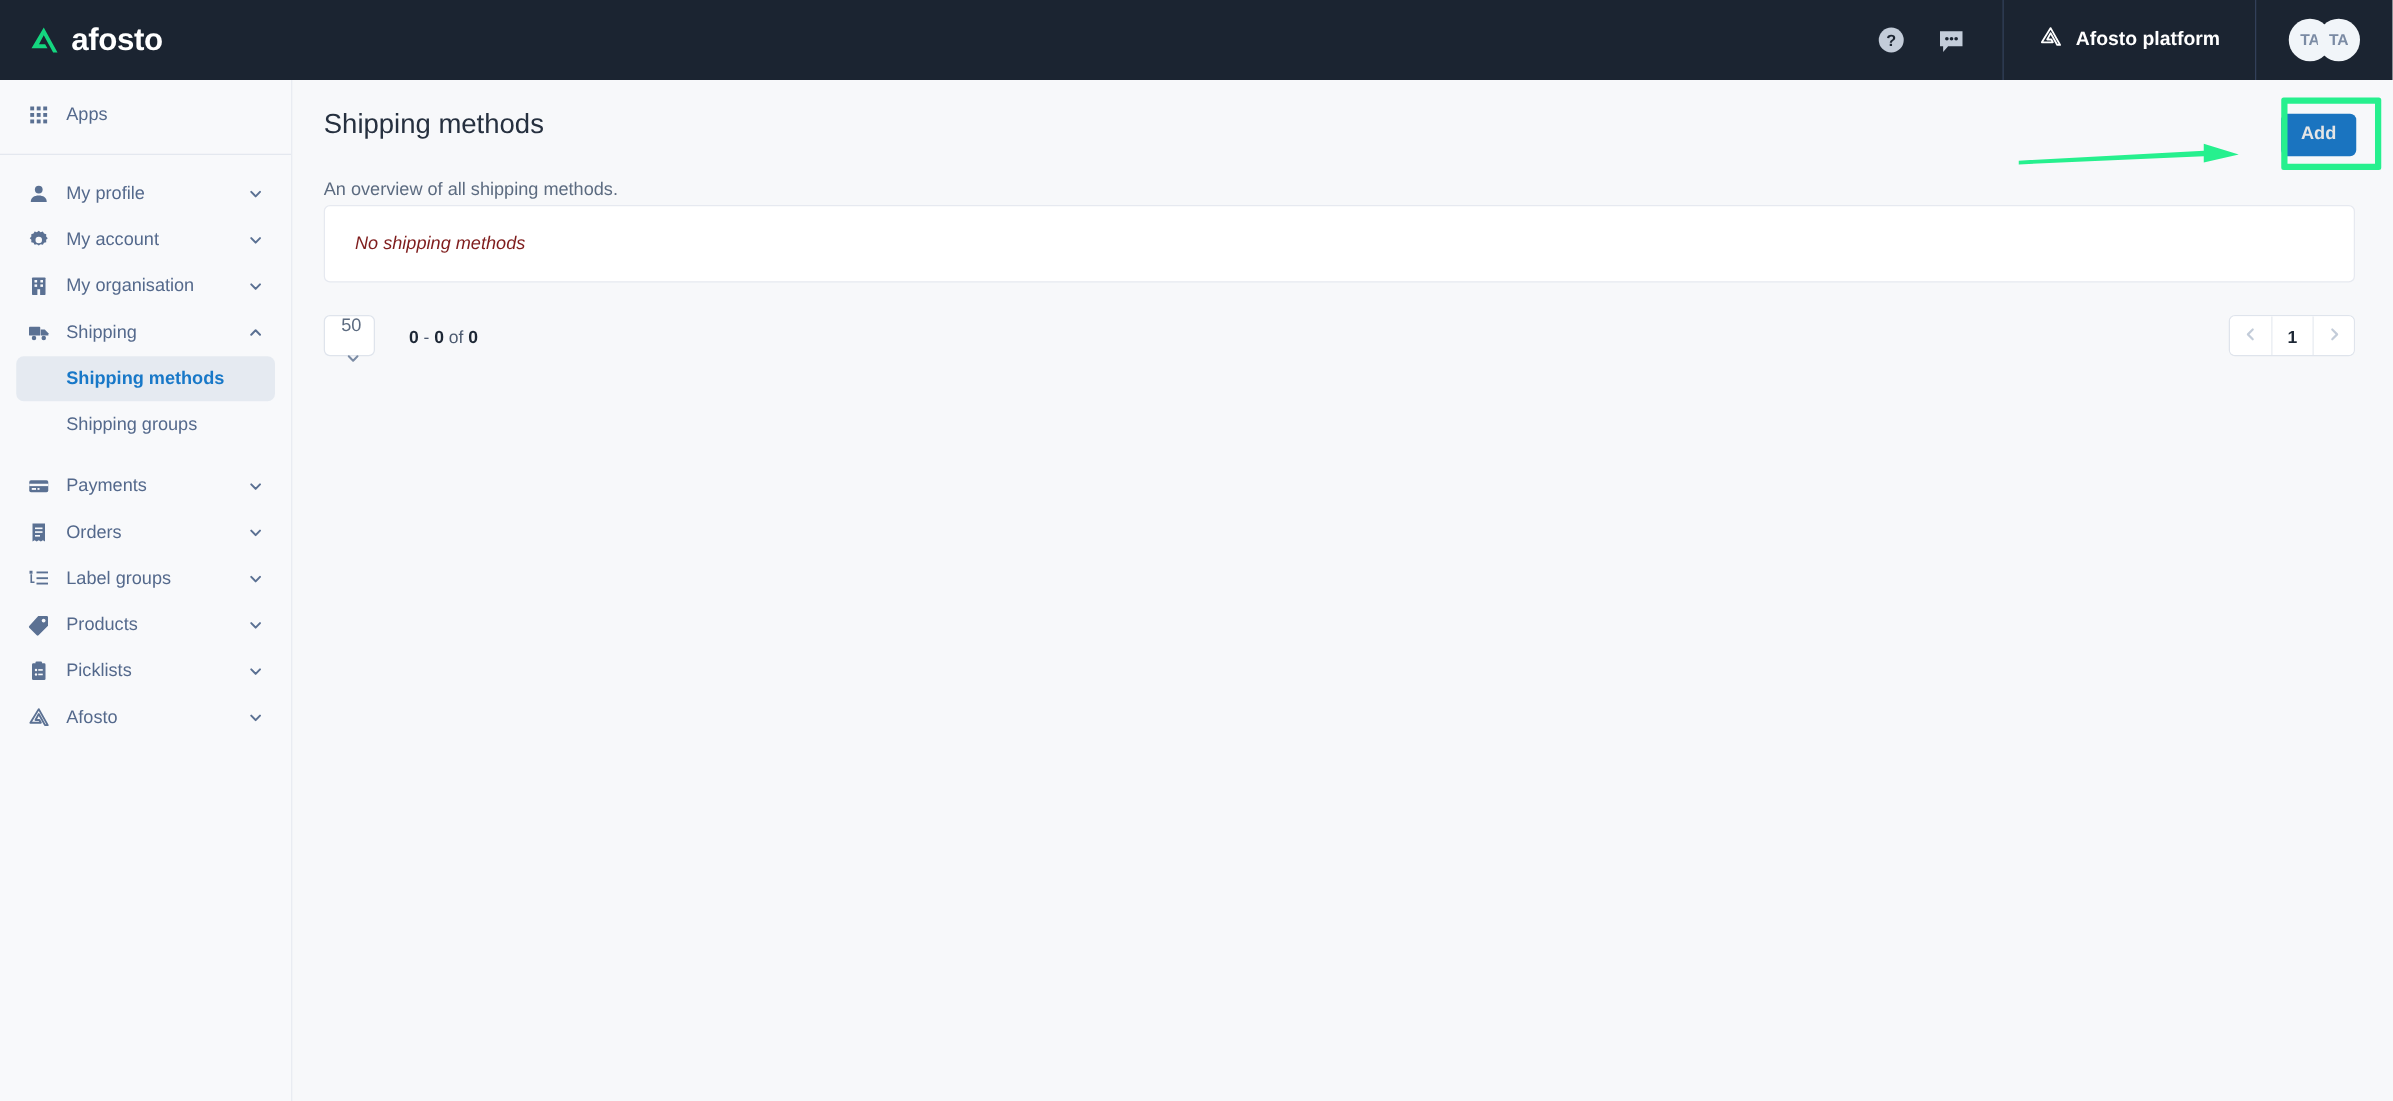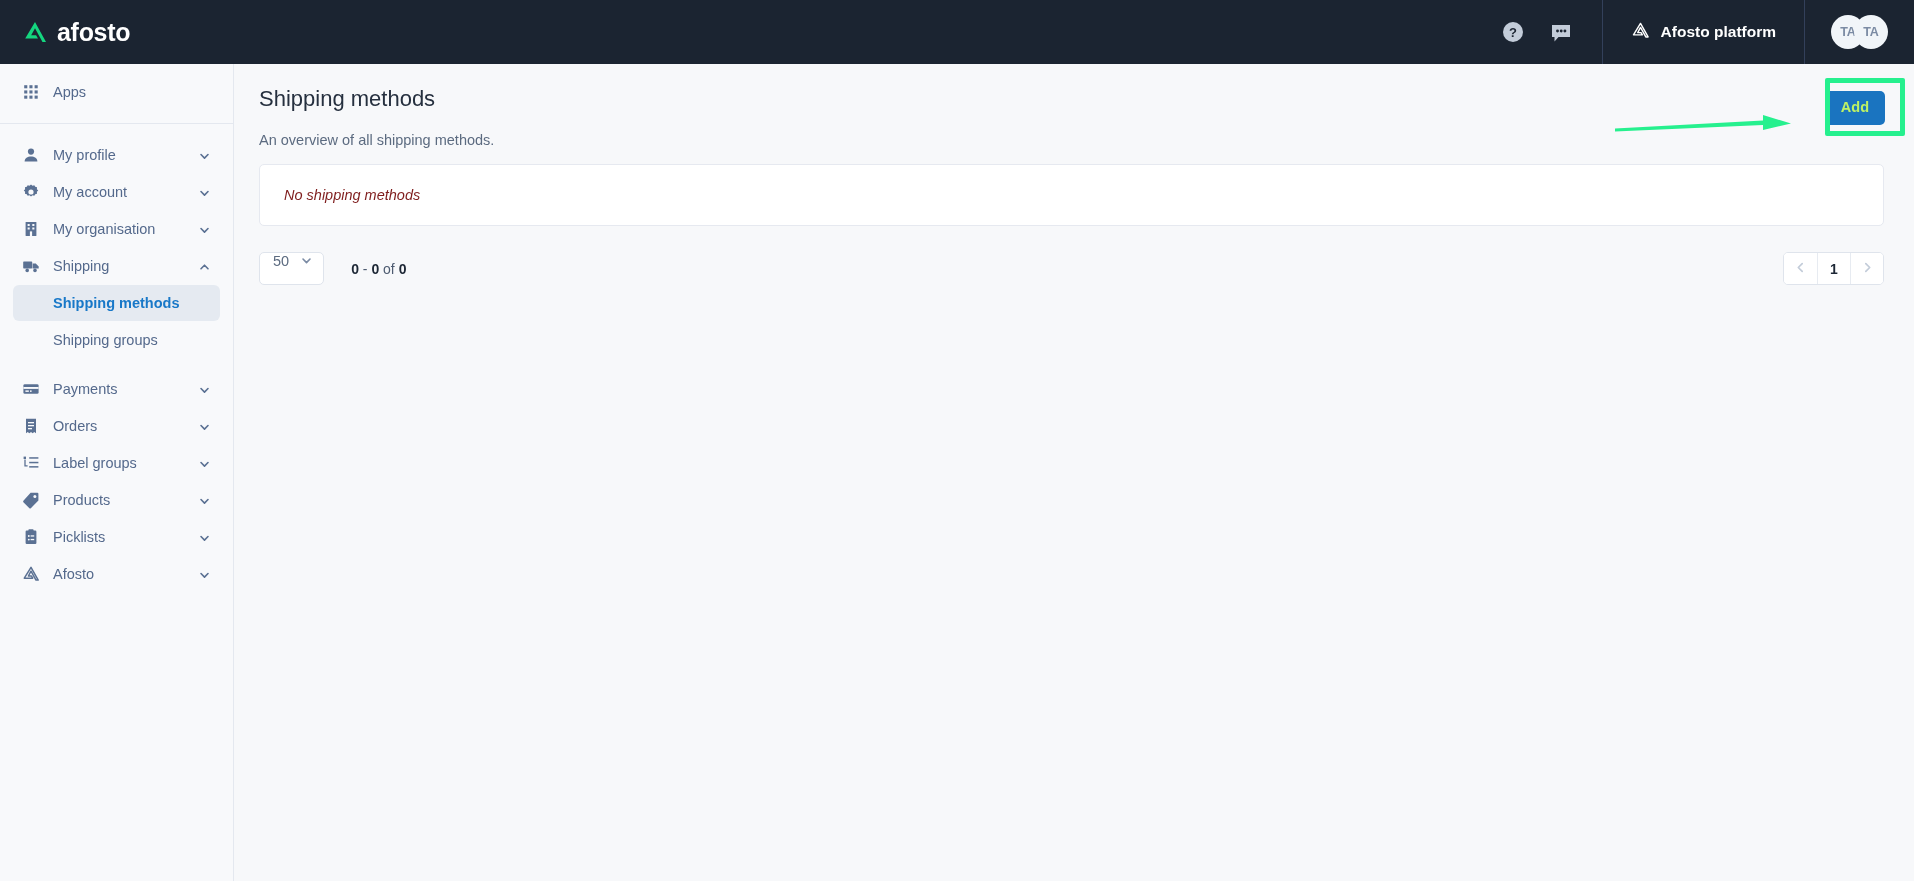--- a/index.html
+++ b/index.html
@@ -118,26 +118,26 @@
   .page-head {
     padding: 22px 30px 0 25px;
     position: relative;
     height: 100px;
   }
   .page-title {
     font-size: 22px; color: #26303f; font-weight: 400;
     line-height: 1.2;
   }
   .page-sub {
-    margin-top: 20px;
+    margin-top: 32px;
     font-size: 14.5px; color: #5c6b80; font-weight: 400;
   }
   .add-btn {
     position: absolute; right: 29px; top: 27px;
-    background: #1a74c0; color: #bef264;
+    background: #1a74c0; color: #e5e5e5;
     border: none; border-radius: 5px;
     font-family: "Liberation Sans", sans-serif;
     font-size: 14.5px; font-weight: 700;
     padding: 9px 16px;
     cursor: pointer;
     line-height: 1.1;
   }
 
   
   .hl-box {
@@ -172,25 +172,26 @@
     font-style: italic;
   }
 
   
   .pager {
     display: flex; align-items: center;
     padding: 26px 30px 0 25px;
     position: relative;
   }
   .per-page {
-    display: flex; align-items: flex-start; gap: 11px;
+    display: flex; align-items: flex-end; gap: 11px;
     border: 1px solid #dfe4ec; border-radius: 5px;
     background: #fff;
     height: 33px; padding: 0 10px 0 13px;
     cursor: pointer;
+    flex-direction: column;
   }
   .per-page-val { font-size: 14.5px; color: #5c6b80; }
   .count {
     margin-left: 27px;
     font-size: 14px; color: #4d5b70;
   }
   .count b { color: #1d2735; font-weight: 700; }
   .pager-right {
     position: absolute; right: 30px; top: 26px;
     display: flex;

